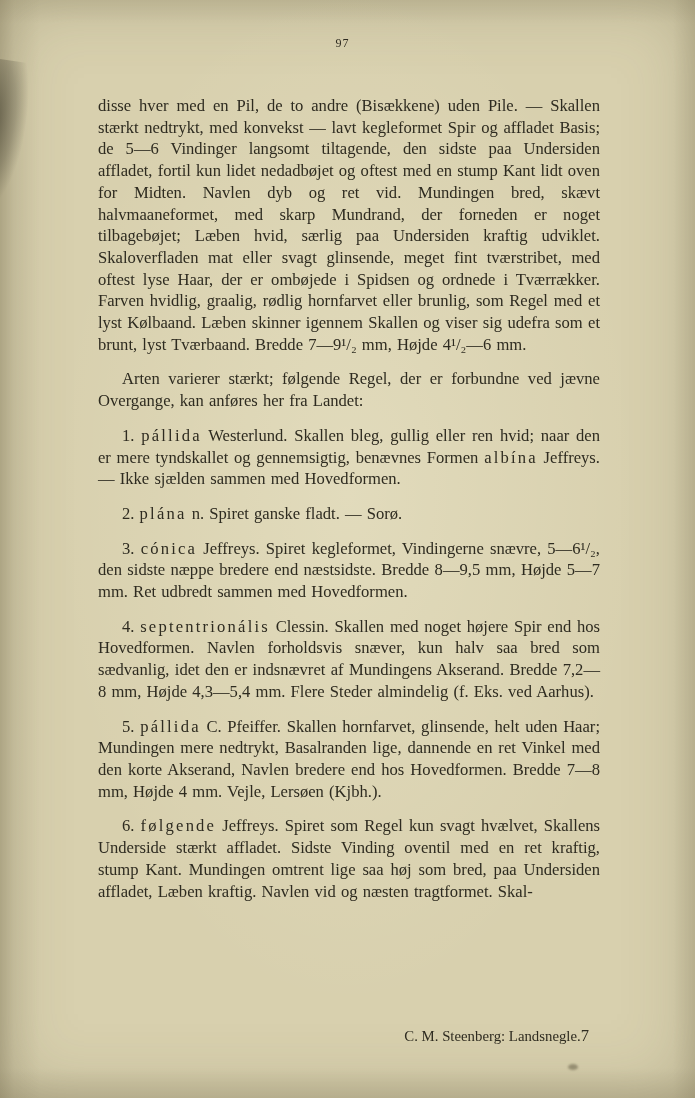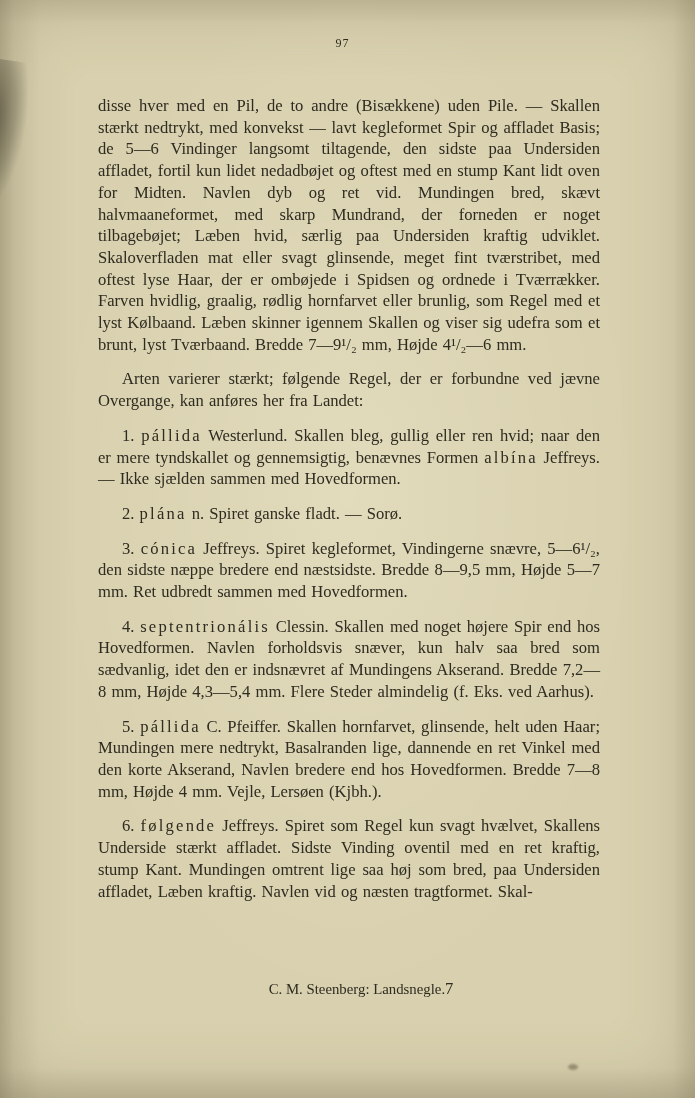--- a/index.html
+++ b/index.html
@@ -55,28 +55,27 @@
     margin: 13px;
     text-align: justify;
     font-size: 16.6px;
     line-height: 21.7px;
     word-spacing: 1px;
   }
   .para.indent { text-indent: 24px; }
   .spaced { letter-spacing: 2.2px; }
   .footer {
     position: absolute;
-    top: 979px;
+    top: 1026px;
     left: 85px;
     width: 528px;
     display: flex;
-    justify-content: center;
+    justify-content: flex-end;
     align-items: baseline;
     font-size: 14.8px;
-    margin-left: 24px;
   }
   .footer-right {
     font-size: 16.5px;
     margin-right: 24px;
   }
   .speck {
     position: absolute;
     left: 568px; top: 1064px;
     width: 10px; height: 6px;
     border-radius: 50%;

